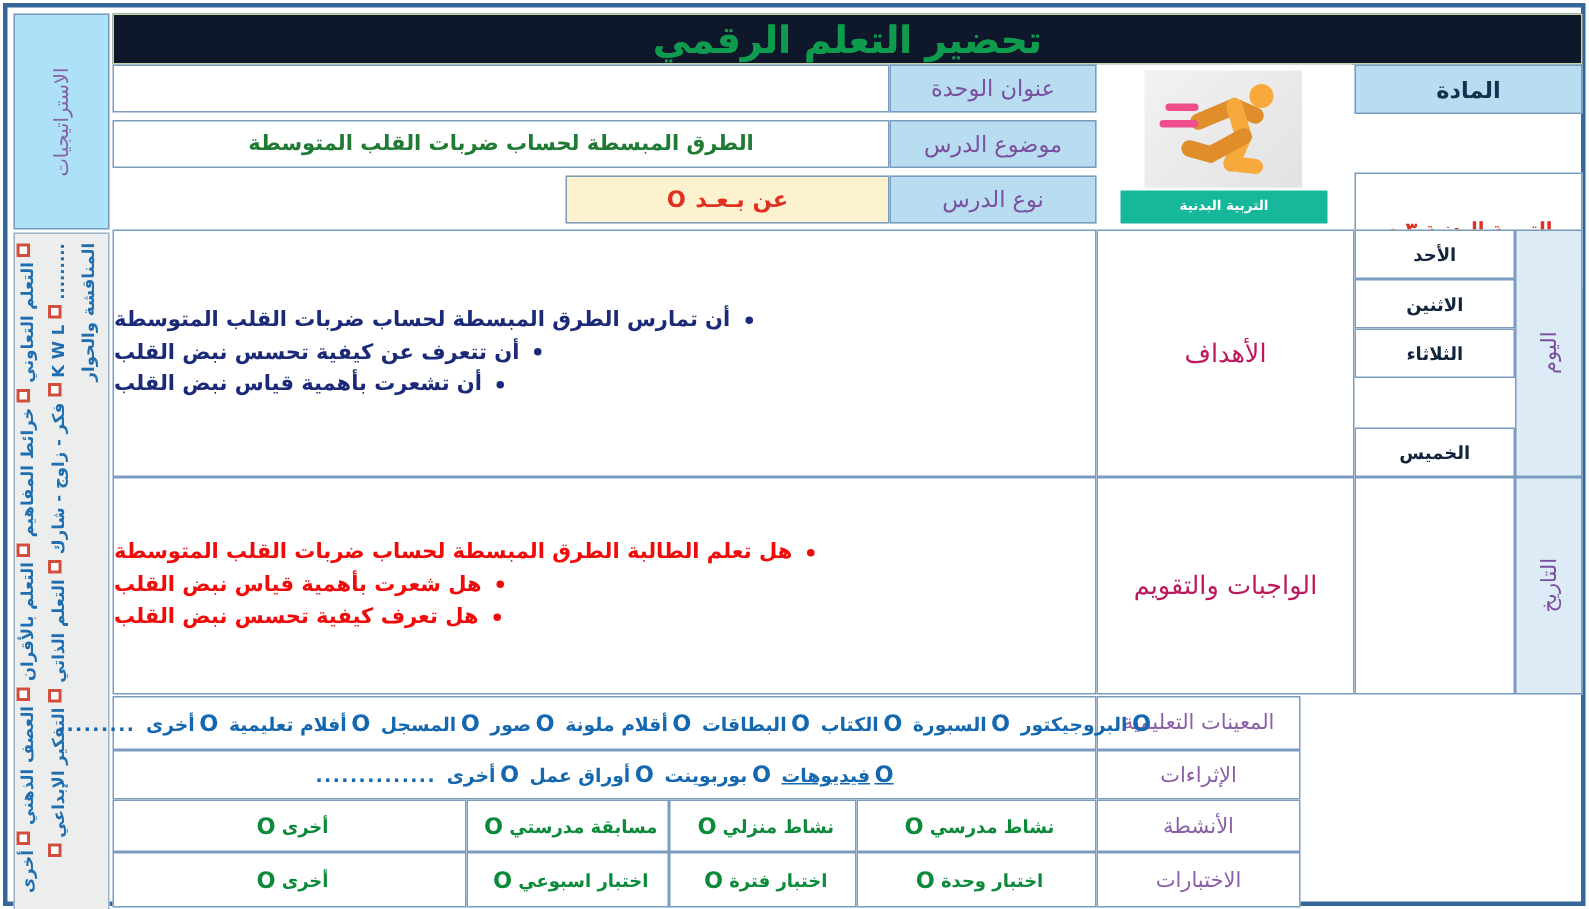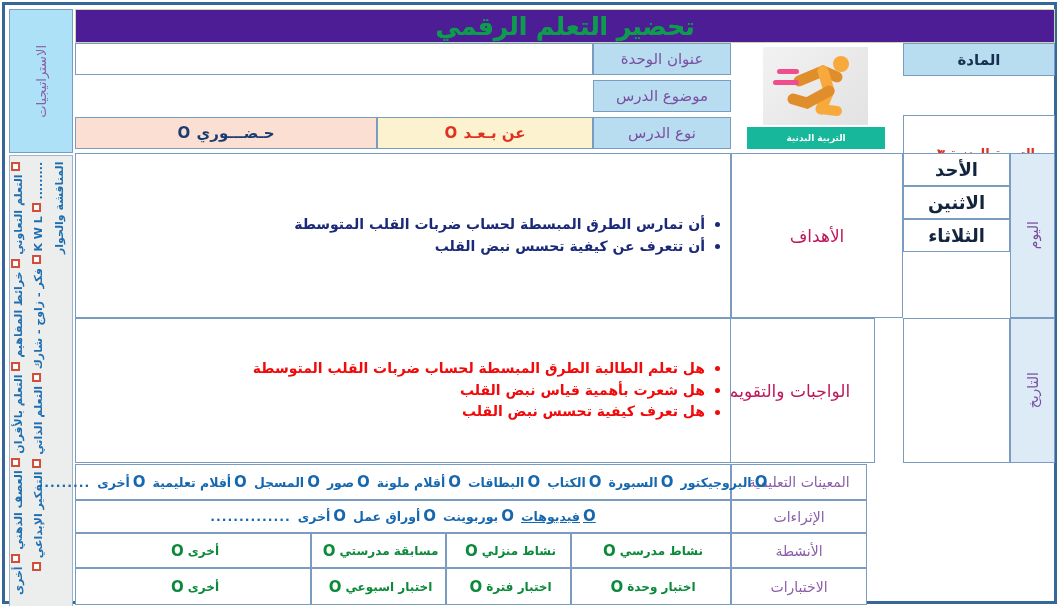--- a/index.html
+++ b/index.html
@@ -23,21 +23,21 @@
     background: #ffffff;
   }
   .cell { position: absolute; border: 1px solid #7a9cc0; background: #ffffff; }
   .ctr  { display: flex; align-items: center; justify-content: center; text-align: center; }
   .noborder { border: none; }
 
   
   #title-bar {
     position: absolute; left: 70px; top: 4px;
     width: 980px; height: 34px;
-    background: #4c1d95;
+    background: #0f172a;
     border: 1px solid #c9d6ae;
     display: flex; align-items: center; justify-content: center;
   }
   #title-text {
     color: #0f9b4e;
     font-weight: bold;
     font-size: 25px;
     letter-spacing: 0px;
     text-shadow: 0 0 0 #0f9b4e;
   }
@@ -133,41 +133,41 @@
   .circ { color: #e03020; font-weight: bold; }
   .circ-n { color: #1b3b73; font-weight: bold; }
 
   
   #day-label { left: 1005px; top: 148px; width: 45px; height: 165px; background: #ddebf7; }
   #day-label span {
     writing-mode: vertical-rl; transform: rotate(180deg);
     color: #7a4fa0; font-size: 14px;
   }
   .day-cell { left: 898px; width: 107px; height: 33px; }
-  .day-cell span { color: #12253c; font-weight: bold; font-size: 18px; }
+  .day-cell span { color: #12253c; font-weight: bold; font-size: 12px; }
 
   #date-label { left: 1005px; top: 313px; width: 45px; height: 145px; background: #ddebf7; }
   #date-label span {
     writing-mode: vertical-rl; transform: rotate(180deg);
     color: #7a4fa0; font-size: 14px;
   }
   #date-val { left: 898px; top: 313px; width: 107px; height: 145px; }
 
   
   #lbl-obj { left: 726px; top: 148px; width: 172px; height: 165px; }
-  #lbl-eval { left: 698px; top: 313px; width: 172px; height: 145px; }
+  #lbl-eval { left: 726px; top: 313px; width: 172px; height: 145px; }
   #lbl-obj span, #lbl-eval span { color: #be185d; font-size: 17px; }
 
   
   #obj-box  { left: 70px; top: 148px; width: 656px; height: 165px; }
   #eval-box { left: 70px; top: 313px; width: 656px; height: 145px; }
   .bullets {
     list-style: none; margin: 0; padding: 0;
     width: 100%;
-    text-align: right;
+    text-align: left;
   }
   .bullets li {
     font-size: 14px; font-weight: bold;
     line-height: 1.55;
     white-space: nowrap;
     position: relative;
     display: block;
   }
   .bullets li .dot {
     display: inline-block;
@@ -265,61 +265,62 @@
     <div id="hl2" class="cell ctr hl">
       <span>موضوع الدرس</span>
     </div>
     <div id="hl3" class="cell ctr hl">
       <span>نوع الدرس</span>
     </div>
 
     <div id="unit-val" class="cell ctr">
       <span></span>
     </div>
+    <div id="topic-val" class="cell ctr">
+      <span>الطرق المبسطة لحساب ضربات القلب المتوسطة</span>
+    </div>
     <div id="type-remote" class="cell ctr">
       <span>
         <span>عن بـعـد</span>
         <span class="circ">O</span>
       </span>
     </div>
-    <div id="type-onsite" class="cell ctr">
-      <span>
-        <span>حـضـــوري</span>
-        <span class="circ-n">O</span>
-      </span>
-    </div>
 
     <div id="day-label" class="cell ctr">
       <span>اليوم</span>
     </div>
     <div class="cell ctr day-cell" style="top:148px">
         <span>الأحد</span>
       </div>
     <div class="cell ctr day-cell" style="top:181px">
         <span>الاثنين</span>
       </div>
     <div class="cell ctr day-cell" style="top:214px">
         <span>الثلاثاء</span>
+      </div>
+    <div class="cell ctr day-cell" style="top:280px">
+        <span>الخميس</span>
       </div>
 
     <div id="date-label" class="cell ctr">
       <span>التاريخ</span>
     </div>
     <div id="date-val" class="cell ctr">
       <span></span>
     </div>
 
     <div id="lbl-obj" class="cell ctr">
       <span>الأهداف</span>
     </div>
     <div id="obj-box" class="cell">
       <div class="blist-wrap">
         <ul class="bullets" id="obj-list">
             <li><span class="dot"></span><span>أن تمارس الطرق المبسطة لحساب ضربات القلب المتوسطة</span></li>
             <li><span class="dot"></span><span>أن تتعرف عن كيفية تحسس نبض القلب</span></li>
+            <li><span class="dot"></span><span>أن تشعرت بأهمية قياس نبض القلب</span></li>
           </ul>
       </div>
     </div>
 
     <div id="lbl-eval" class="cell ctr">
       <span>الواجبات والتقويم</span>
     </div>
     <div id="eval-box" class="cell">
       <div class="blist-wrap">
         <ul class="bullets" id="eval-list">

